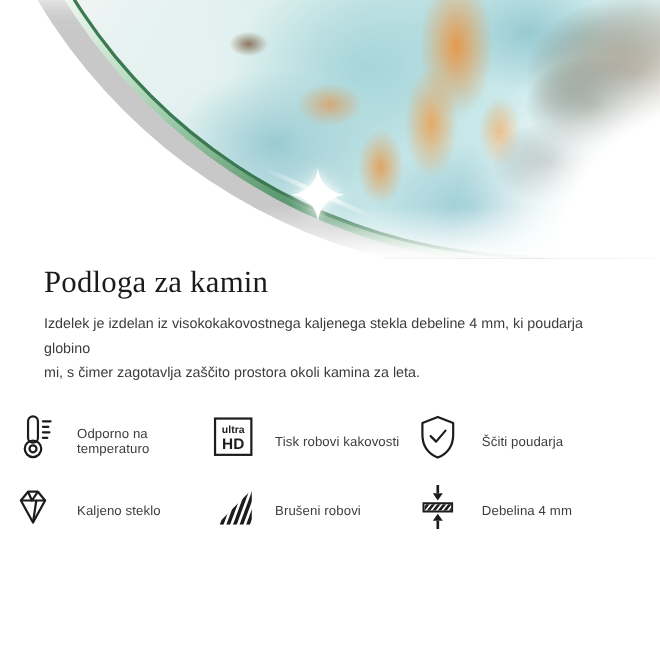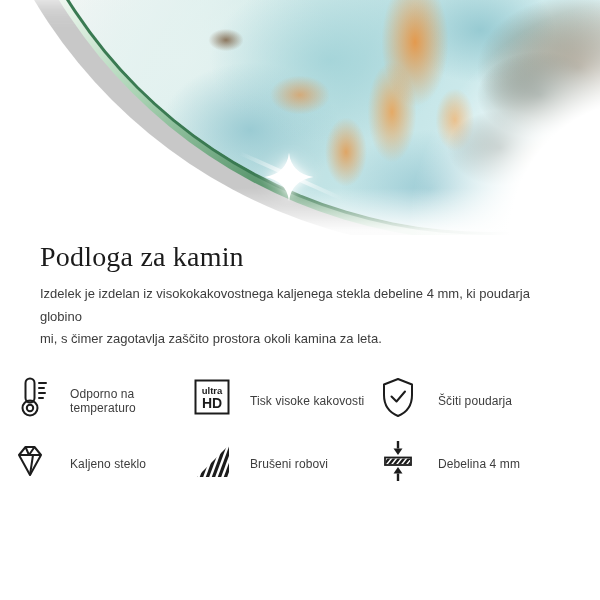--- a/index.html
+++ b/index.html
@@ -105,21 +105,21 @@
     </div>
 
     <div class="feature">
       <div class="ficon">
         <svg class="ic" width="40" height="40" viewBox="0 0 40 40" stroke-width="2.5">
           <rect x="3.5" y="3.5" width="33" height="33"></rect>
           <text class="hd-top" x="20" y="17" text-anchor="middle">ultra</text>
           <text class="hd-bot" x="20" y="31" text-anchor="middle">HD</text>
         </svg>
       </div>
-      <div class="flabel">Tisk visoke kakovosti</div>
+      <div class="flabel">Tisk robovi kakovosti</div>
     </div>
 
     <div class="feature">
       <div class="ficon">
         <svg class="ic" width="44" height="44" viewBox="0 0 44 44" stroke-width="2.2" stroke-linejoin="round" stroke-linecap="round">
           <path d="M22 4 L36 9.5 V20 C36 30.5 30.5 37.5 22 41 C13.5 37.5 8 30.5 8 20 V9.5 Z"></path>
           <path d="M15.5 21.5 L20.5 26.5 L29 16.5"></path>
         </svg>
       </div>
       <div class="flabel">Ščiti poudarja</div>

